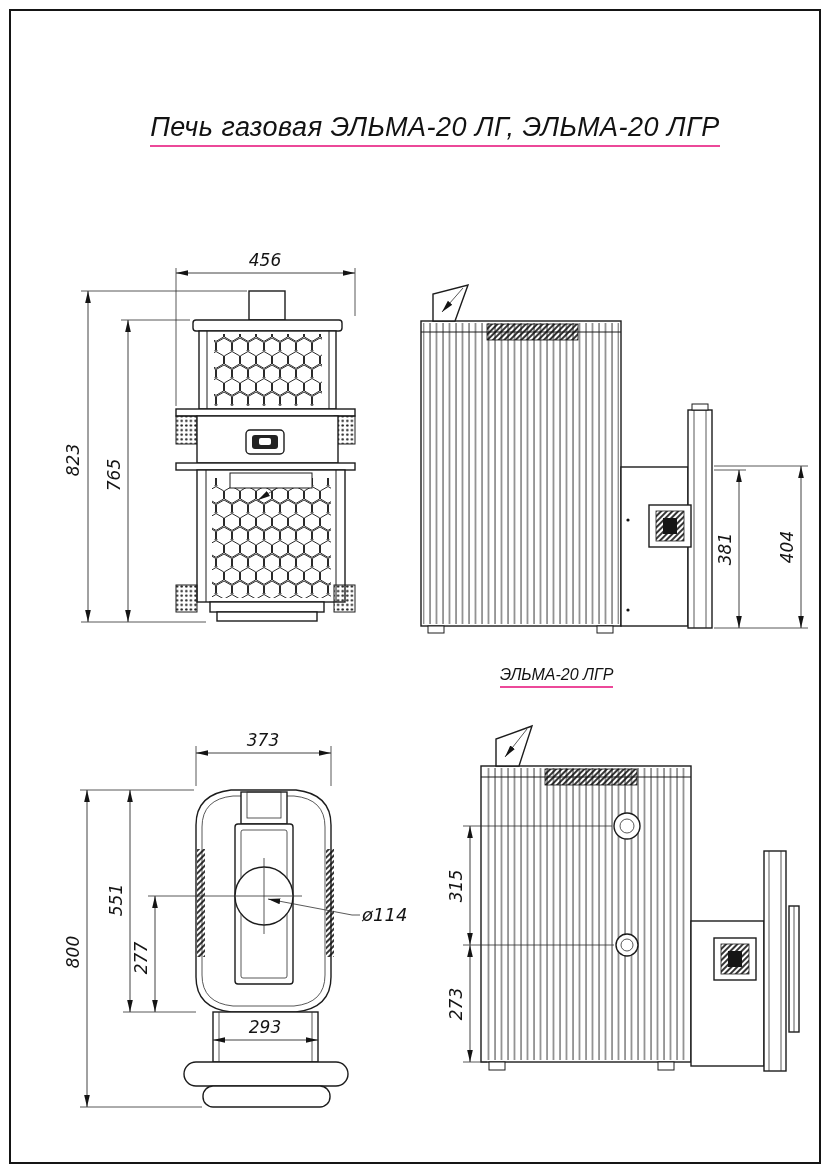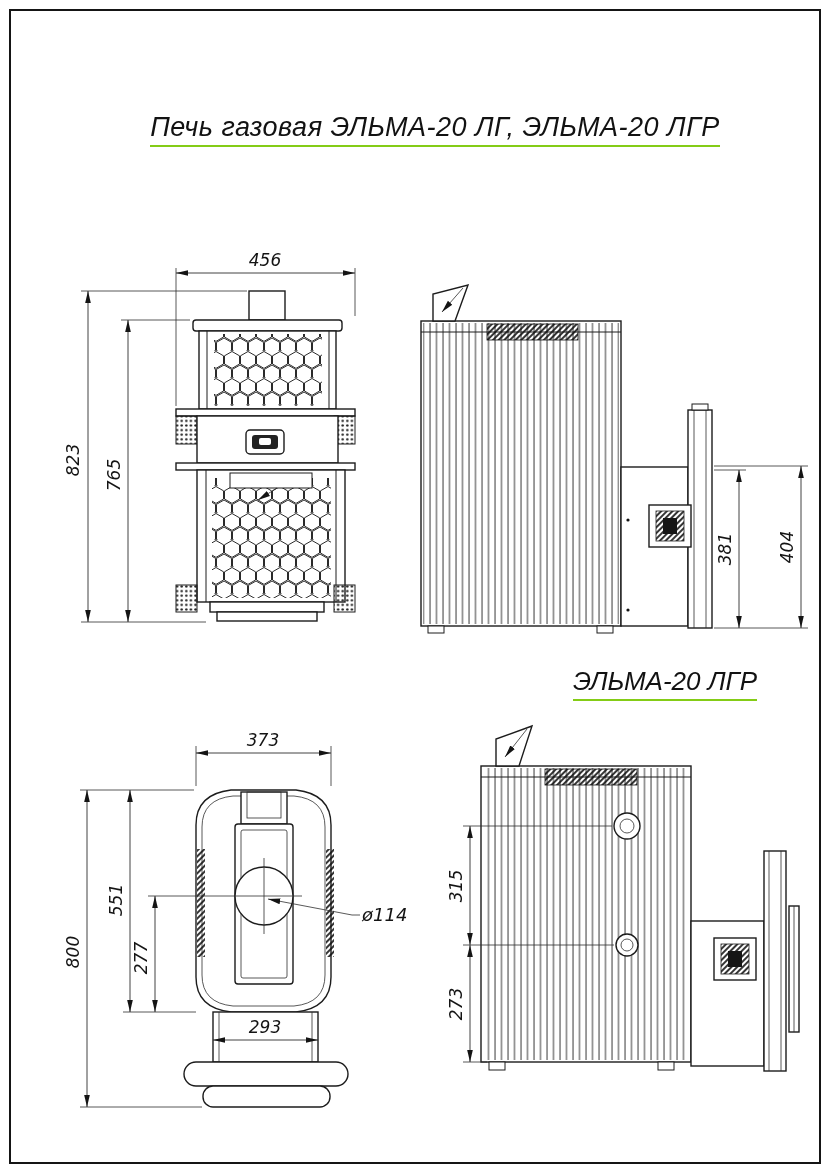--- a/index.html
+++ b/index.html
@@ -2,23 +2,23 @@
 <html><head>
 <meta charset="utf-8">
 <style>
   * { margin:0; padding:0; box-sizing:border-box; }
   html,body { background:#e9e9e9; }
   .page { position:relative; width:830px; height:1173px; margin:0 auto; background:#ffffff;
           font-family:"Liberation Sans", sans-serif; overflow:hidden; }
   .frame { position:absolute; left:9px; top:9px; right:9px; bottom:9px; border:2px solid #151515; }
   .title { position:absolute; left:40px; top:112px; width:790px; text-align:center;
            font-style:italic; font-size:27px; letter-spacing:0.5px; color:#121212; }
-  .subtitle { position:absolute; left:500px; top:666px; width:330px; text-align:center;
-              font-style:italic; font-size:26px; color:#121212; }
-  .title span, .subtitle span { border-bottom:2px solid #84cc16; padding-bottom:3px; }
+  .subtitle { position:absolute; left:500px; top:666px; width:330px; text-align:left;
+              font-style:italic; font-size:16px; color:#121212; }
+  .title span, .subtitle span { border-bottom:2px solid #ec4899; padding-bottom:3px; }
   svg.canvas { position:absolute; left:0; top:0; }
   .ln   { stroke:#1c1c1c; stroke-width:1.4; }
   .ln1  { stroke:#1c1c1c; stroke-width:1; }
   .thin { stroke:#2e2e2e; stroke-width:0.8; }
   .dim  { stroke:#2e2e2e; stroke-width:0.9; }
   .dim-num { font-family:"DejaVu Sans", sans-serif; font-style:italic; font-size:17px; fill:#141414; }
   .big-num { font-size:18px; }
 </style>
 </head>
 <body>

